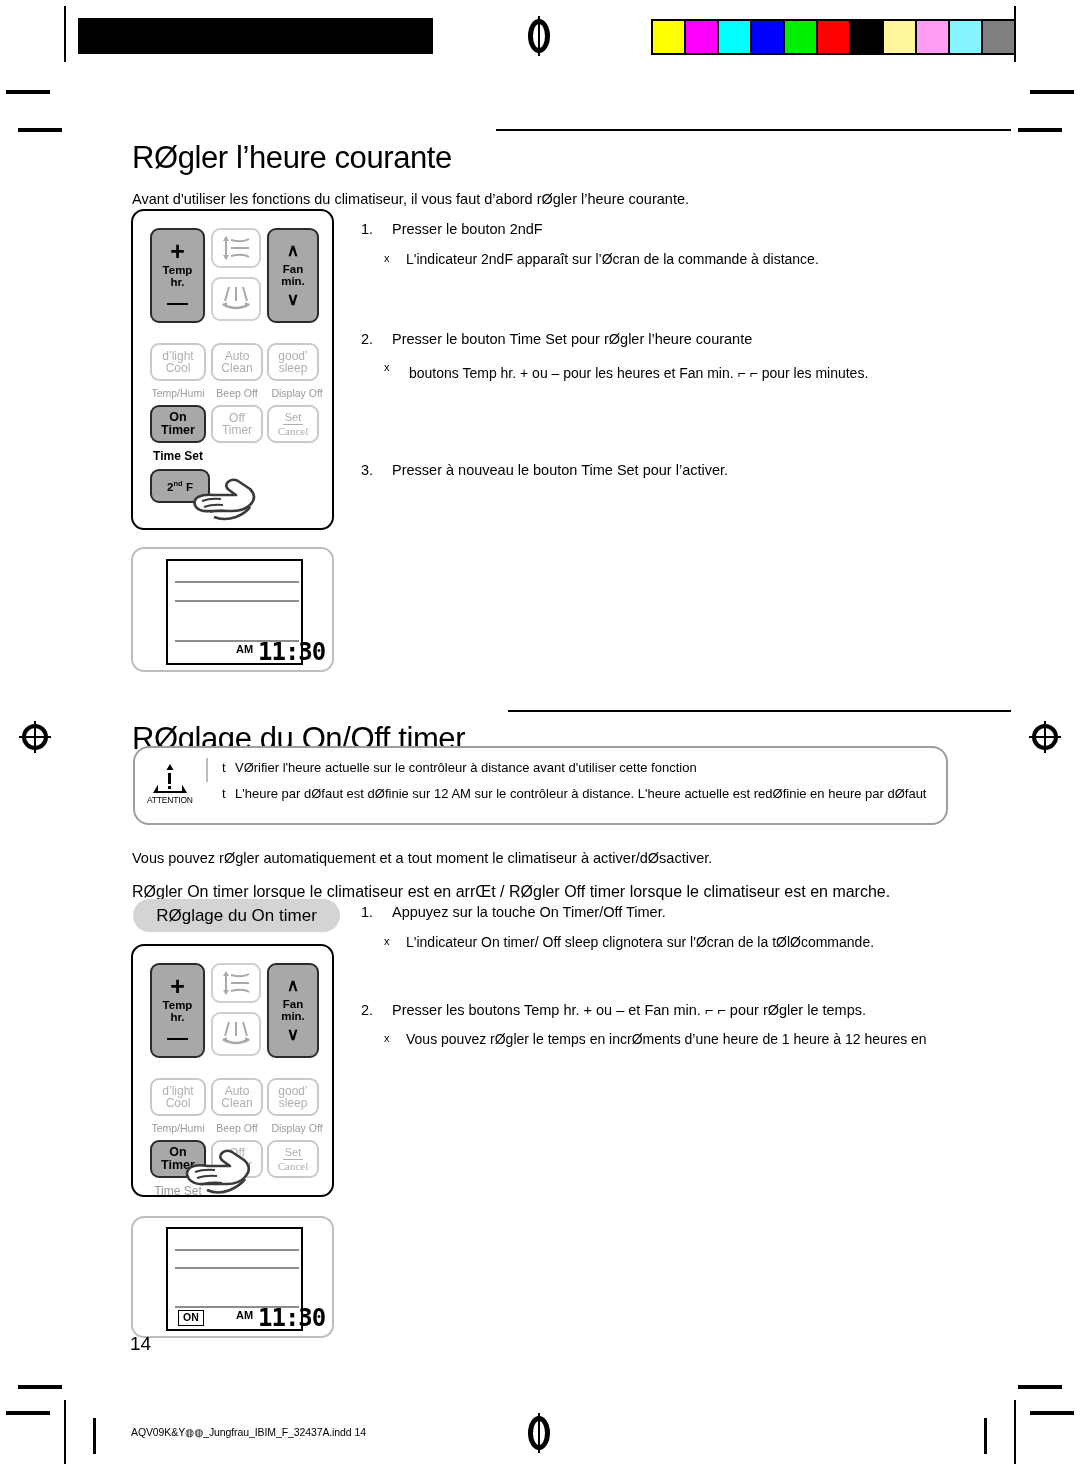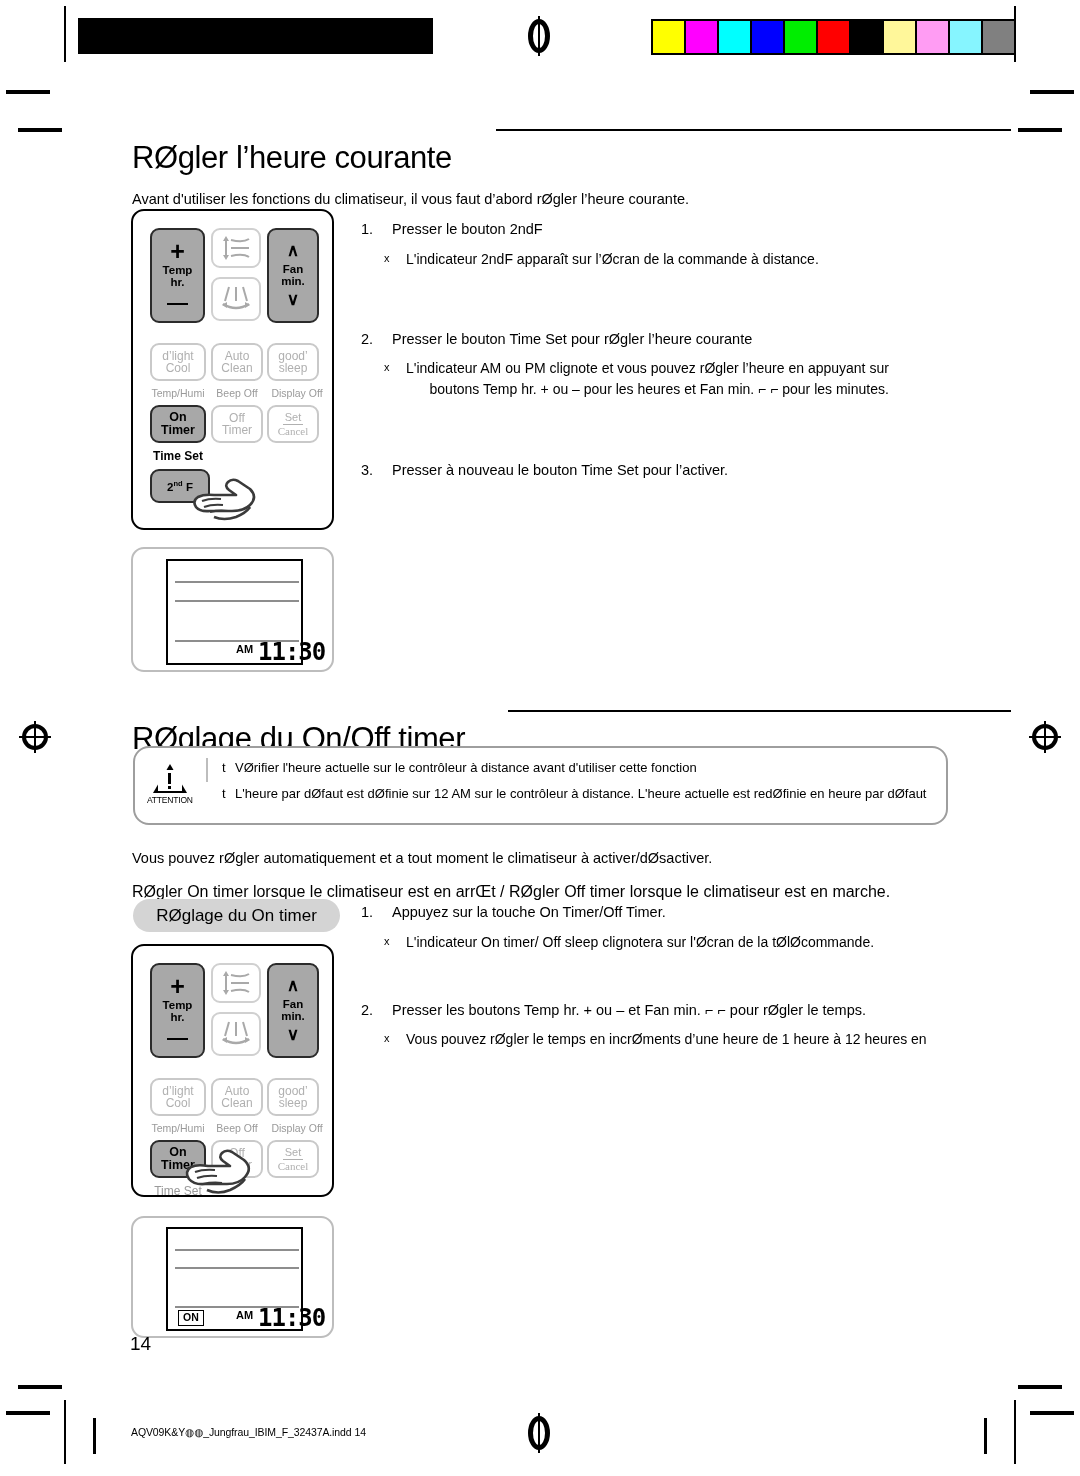--- a/index.html
+++ b/index.html
@@ -291,21 +291,20 @@
       </span>
   </div>
 
   <div class="step" style="left:361px;top:331px;">
     <span class="num">2.</span>
     <span class="txt">Presser le bouton Time Set pour rØgler l’heure courante</span>
   </div>
   <div class="bullet" style="left:384px;top:360px;">
     <span class="mk">x</span>
     <span class="txt">
-      <span class="ln">L'indicateur AM ou PM clignote et vous pouvez rØgler l’heure en appuyant sur</span>
       <span class="ln ind" style="margin-top:5px;text-align:right;">boutons Temp hr. + ou – pour les heures et Fan min. ⌐ ⌐ pour les minutes.</span>
     </span>
   </div>
 
   <div class="step" style="left:361px;top:462px;">
     <span class="num">3.</span>
     <span class="txt">Presser à nouveau le bouton Time Set pour l’activer.</span>
   </div>
 
   <h1 class="h1" style="top:700px;">RØglage du On/Off timer</h1>

